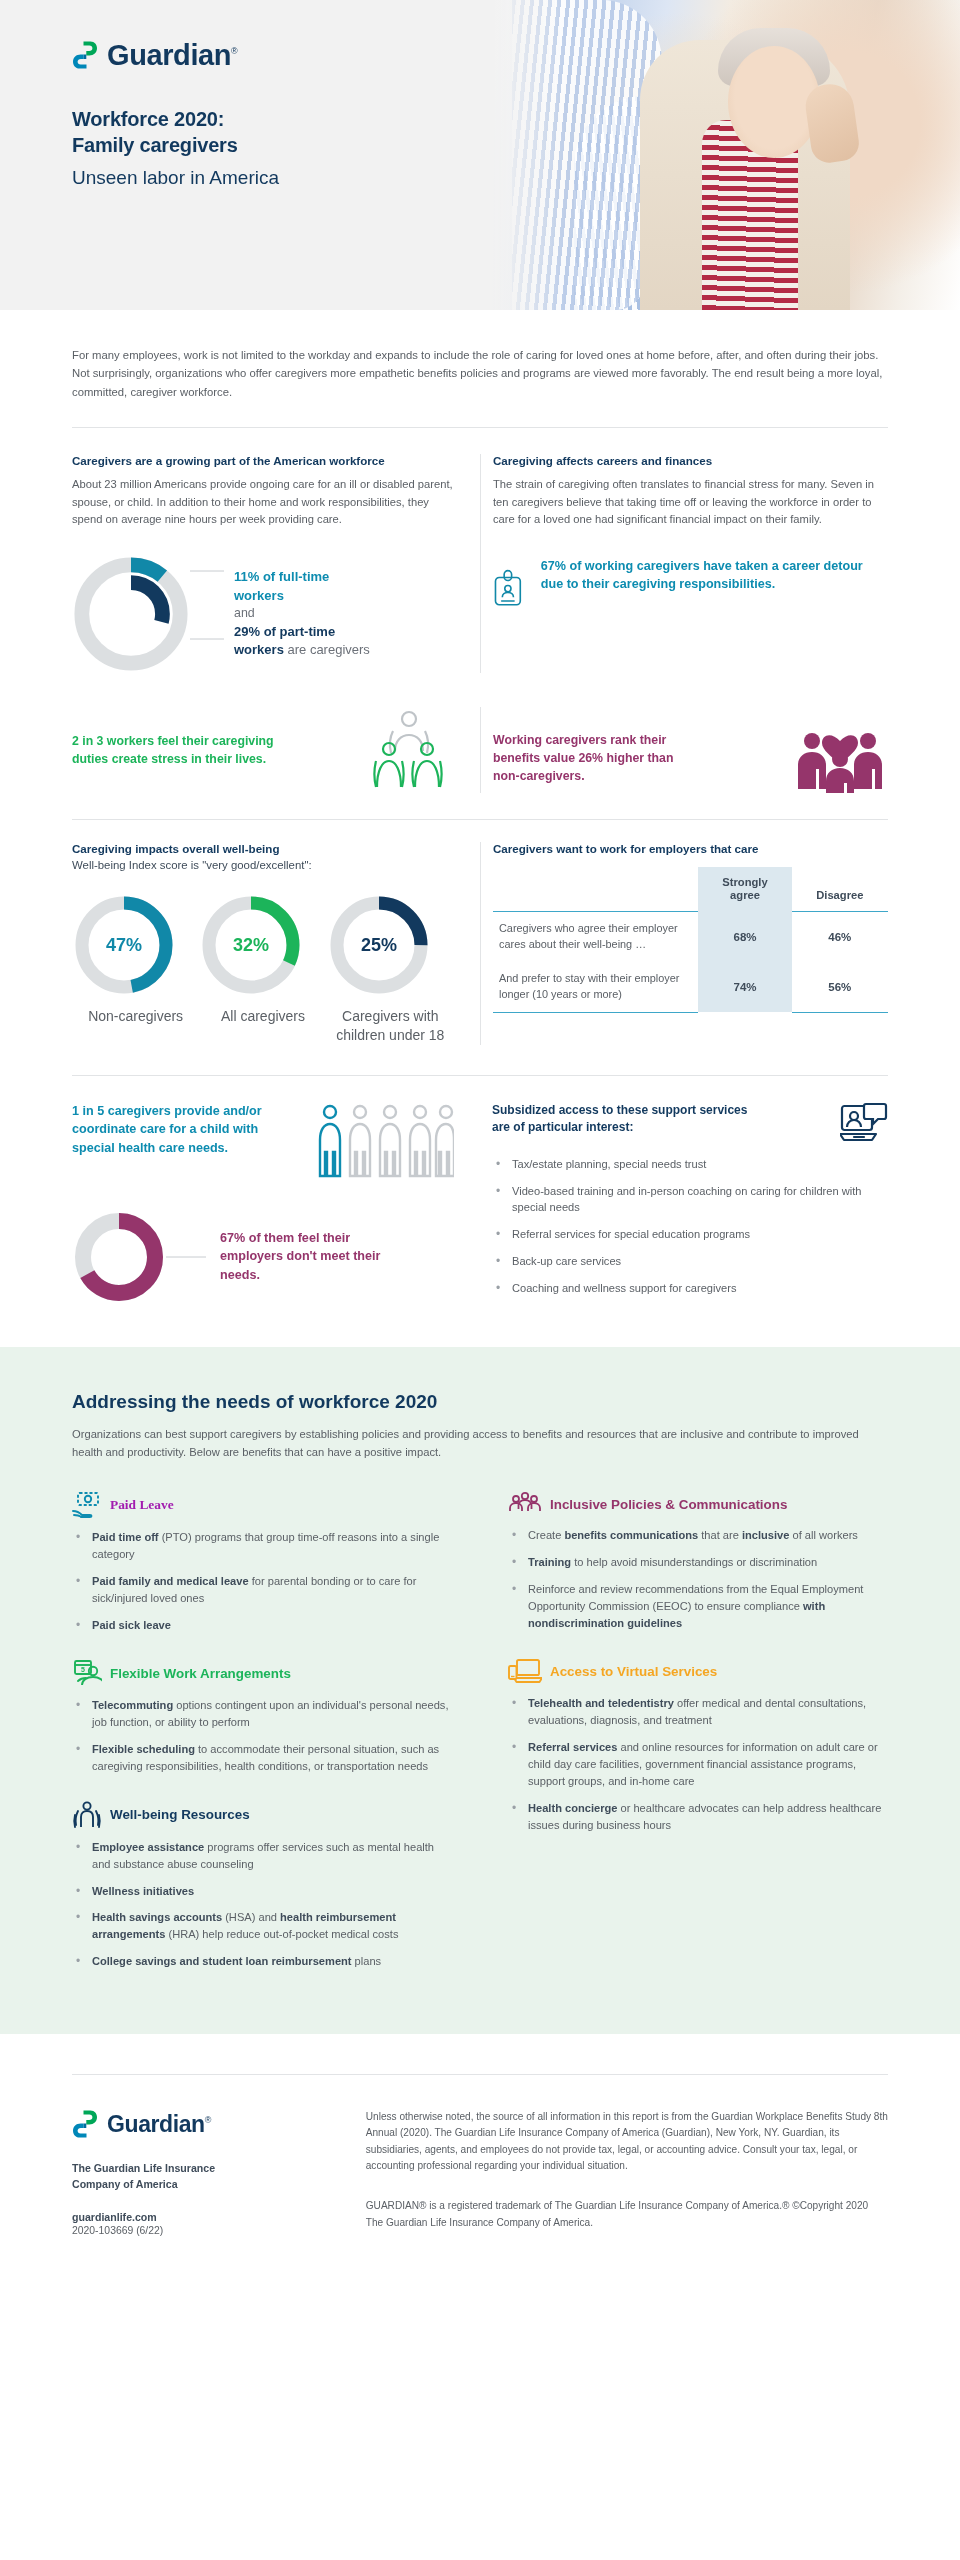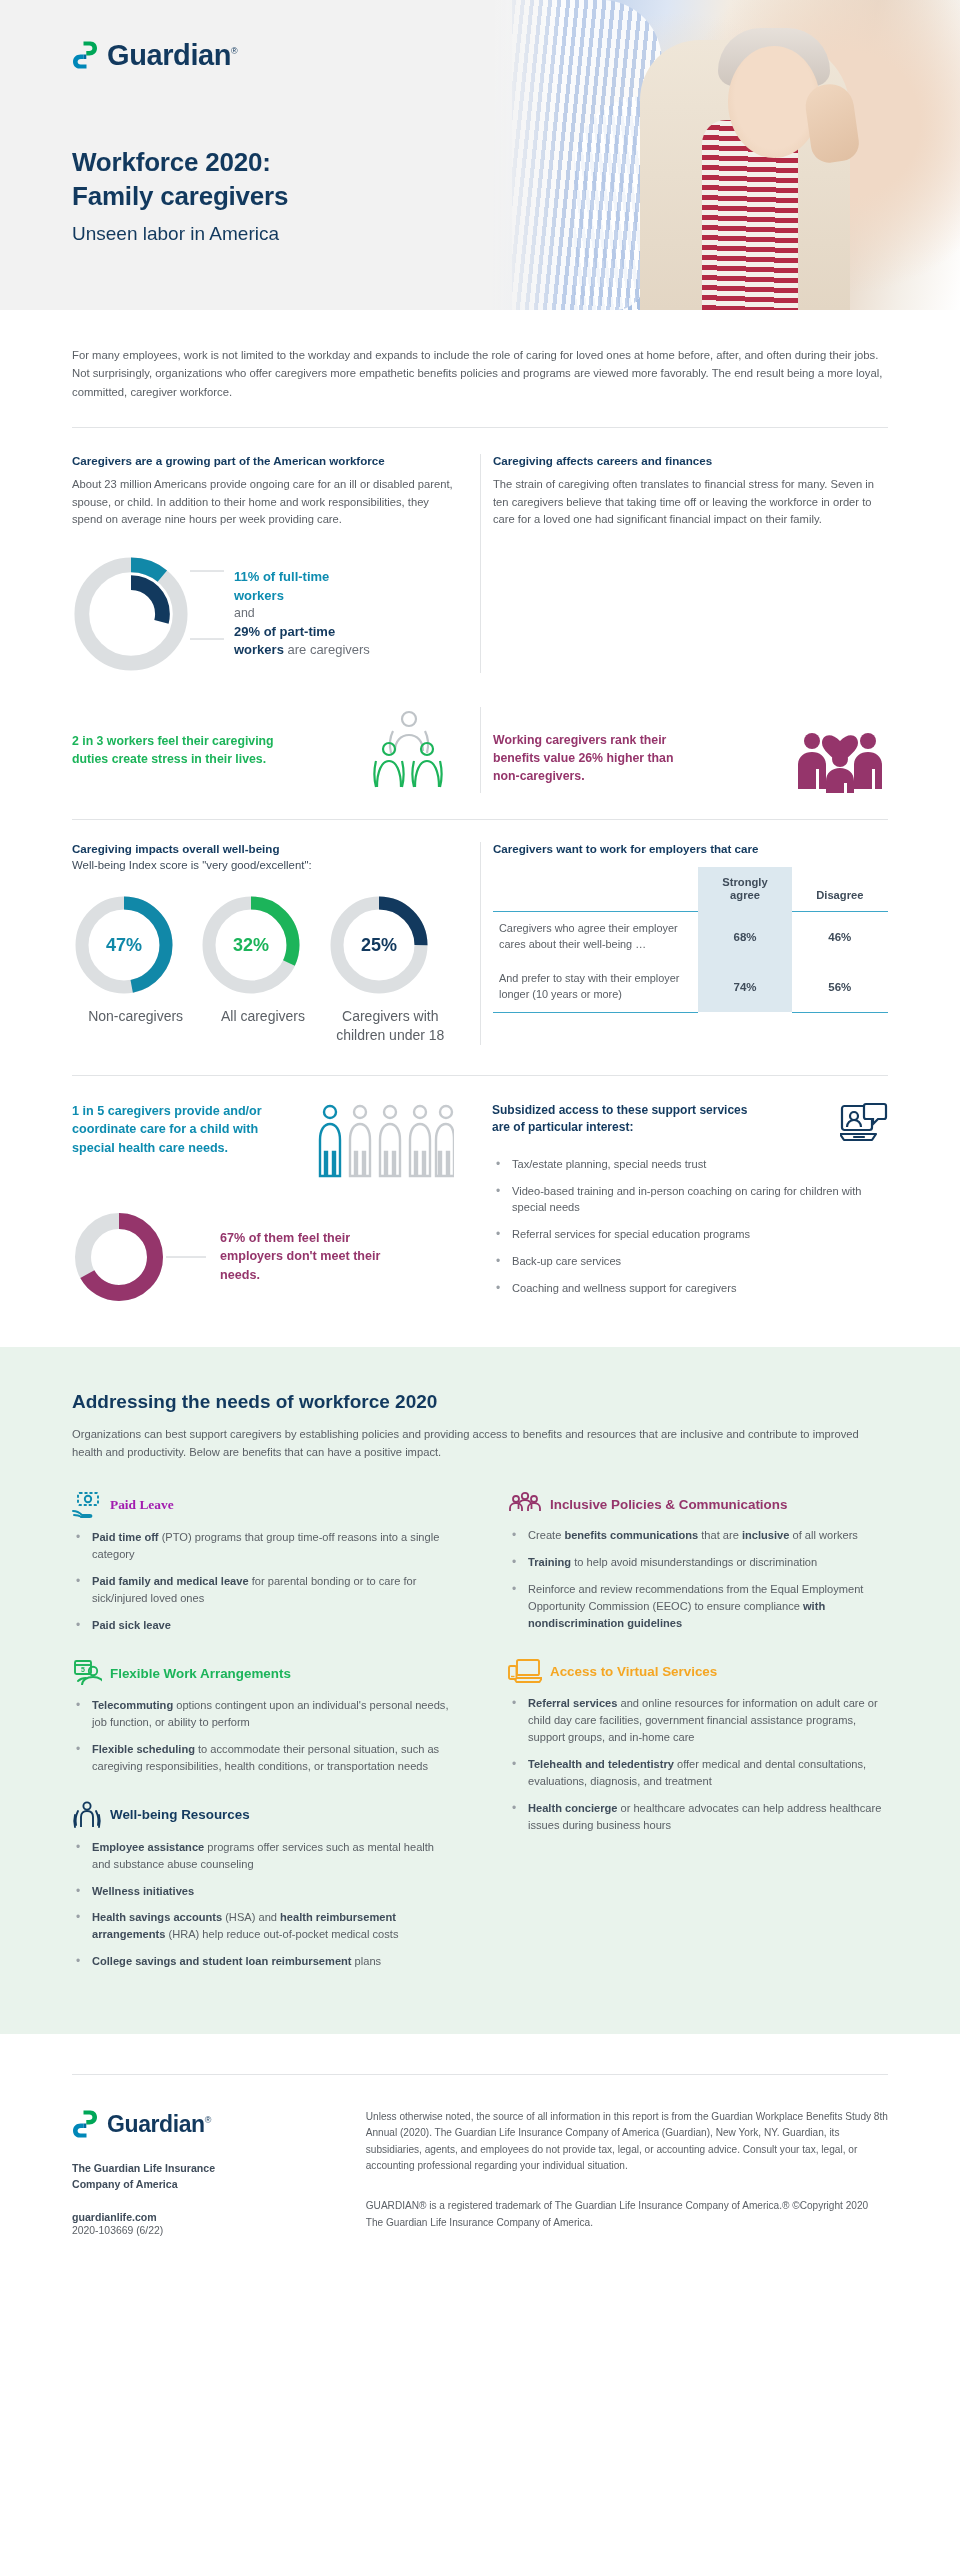--- a/index.html
+++ b/index.html
@@ -75,22 +75,22 @@
   }
   .hero-inner { position: relative; padding: 40px 0 0 72px; z-index: 3; }
 
   
   .logo-row { display:flex; align-items:center; gap:9px; }
   .logo-mark { width: 26px; height: 30px; display:block; }
   .logo-word { font-weight: bold; font-size: 29px; letter-spacing:-0.4px; color:#12395e; line-height:1; }
   .logo-word sup { font-size: 9px; vertical-align: super; font-weight: normal; }
 
   .hero-title {
-    margin-top: 76px;
-    font-size: 26px;
+    margin-top: 36px;
+    font-size: 20px;
     font-weight: bold;
     color: #12395e;
     line-height: 1.3;
     letter-spacing: -0.2px;
   }
   .hero-sub {
     margin-top: 8px;
     font-size: 19px;
     color: #12395e;
     line-height: 1.3;
@@ -280,20 +280,30 @@
             <div class="t2">29% of part-time</div>
             <div><span class="t2">workers</span><span class="reg"> are caregivers</span></div>
           </div>
         </div>
       </div>
 
       <div class="col col-right">
         <h3 class="sec-title">Caregiving affects careers and finances</h3>
         <p class="sec-body">The strain of caregiving often translates to financial stress for many. Seven in ten caregivers believe that taking time off or leaving the workforce in order to care for a loved one had significant financial impact on their family.</p>
 
+        <div class="badge-block">
+          <svg width="48" height="62" viewBox="0 0 48 62">
+            <rect x="4" y="14" width="40" height="44" rx="6" fill="none" stroke="#1188a8" stroke-width="2.6"></rect>
+            <rect x="18" y="3" width="12" height="16" rx="6" fill="none" stroke="#1188a8" stroke-width="2.6"></rect>
+            <circle cx="24" cy="32" r="5" fill="none" stroke="#1188a8" stroke-width="2.6"></circle>
+            <path d="M15 46c0-5 4-8 9-8s9 3 9 8" fill="none" stroke="#1188a8" stroke-width="2.6"></path>
+            <line x1="14" y1="52" x2="34" y2="52" stroke="#1188a8" stroke-width="2.6" stroke-linecap="round"></line>
+          </svg>
+          <div class="badge-text">67% of working caregivers have taken a career detour due to their caregiving responsibilities.</div>
+        </div>
       </div>
     </div>
 
     <div class="two-col" style="margin-top:34px;">
       <div class="col col-left">
         <div class="stat-row">
           <div class="stat-text-green" style="max-width:215px;">2 in 3 workers feel their caregiving duties create stress in their lives.</div>
           <svg width="90" height="86" viewBox="0 0 90 86">
             <circle cx="45" cy="12" r="7" fill="none" stroke="#bfc4c8" stroke-width="2.2"></circle>
             <path d="M31 44c0-10 6-16 14-16s14 6 14 16" fill="none" stroke="#bfc4c8" stroke-width="2.2"></path>
@@ -529,22 +539,22 @@
         <div class="gp-cat">
           <svg width="34" height="28" viewBox="0 0 34 28">
             <rect x="9" y="3" width="22" height="15" rx="1.6" fill="none" stroke="#f5a623" stroke-width="1.9"></rect>
             <path d="M6 21h28l-2.5 4H8.5z" fill="none" stroke="#f5a623" stroke-width="1.9" stroke-linejoin="round"></path>
             <rect x="1" y="9" width="7.5" height="13" rx="1.6" fill="#e9f3ec" stroke="#f5a623" stroke-width="1.9"></rect>
             <line x1="3" y1="19.5" x2="6.5" y2="19.5" stroke="#f5a623" stroke-width="1.4"></line>
           </svg>
           <span class="gp-cat-name c-orange">Access to Virtual Services</span>
         </div>
         <ul class="bul">
+          <li><b>Telehealth and teledentistry</b><span> offer medical and dental consultations, evaluations, diagnosis, and treatment</span></li>
           <li><b>Referral services</b><span> and online resources for information on adult care or child day care facilities, government financial assistance programs, support groups, and in-home care</span></li>
-          <li><b>Telehealth and teledentistry</b><span> offer medical and dental consultations, evaluations, diagnosis, and treatment</span></li>
           <li><b>Health concierge</b><span> or healthcare advocates can help address healthcare issues during business hours</span></li>
         </ul>
       </div>
     </div>
   </div>
 
   <div class="footer">
     <div class="footer-rule"></div>
     <div class="footer-cols">
       <div class="f-left">

